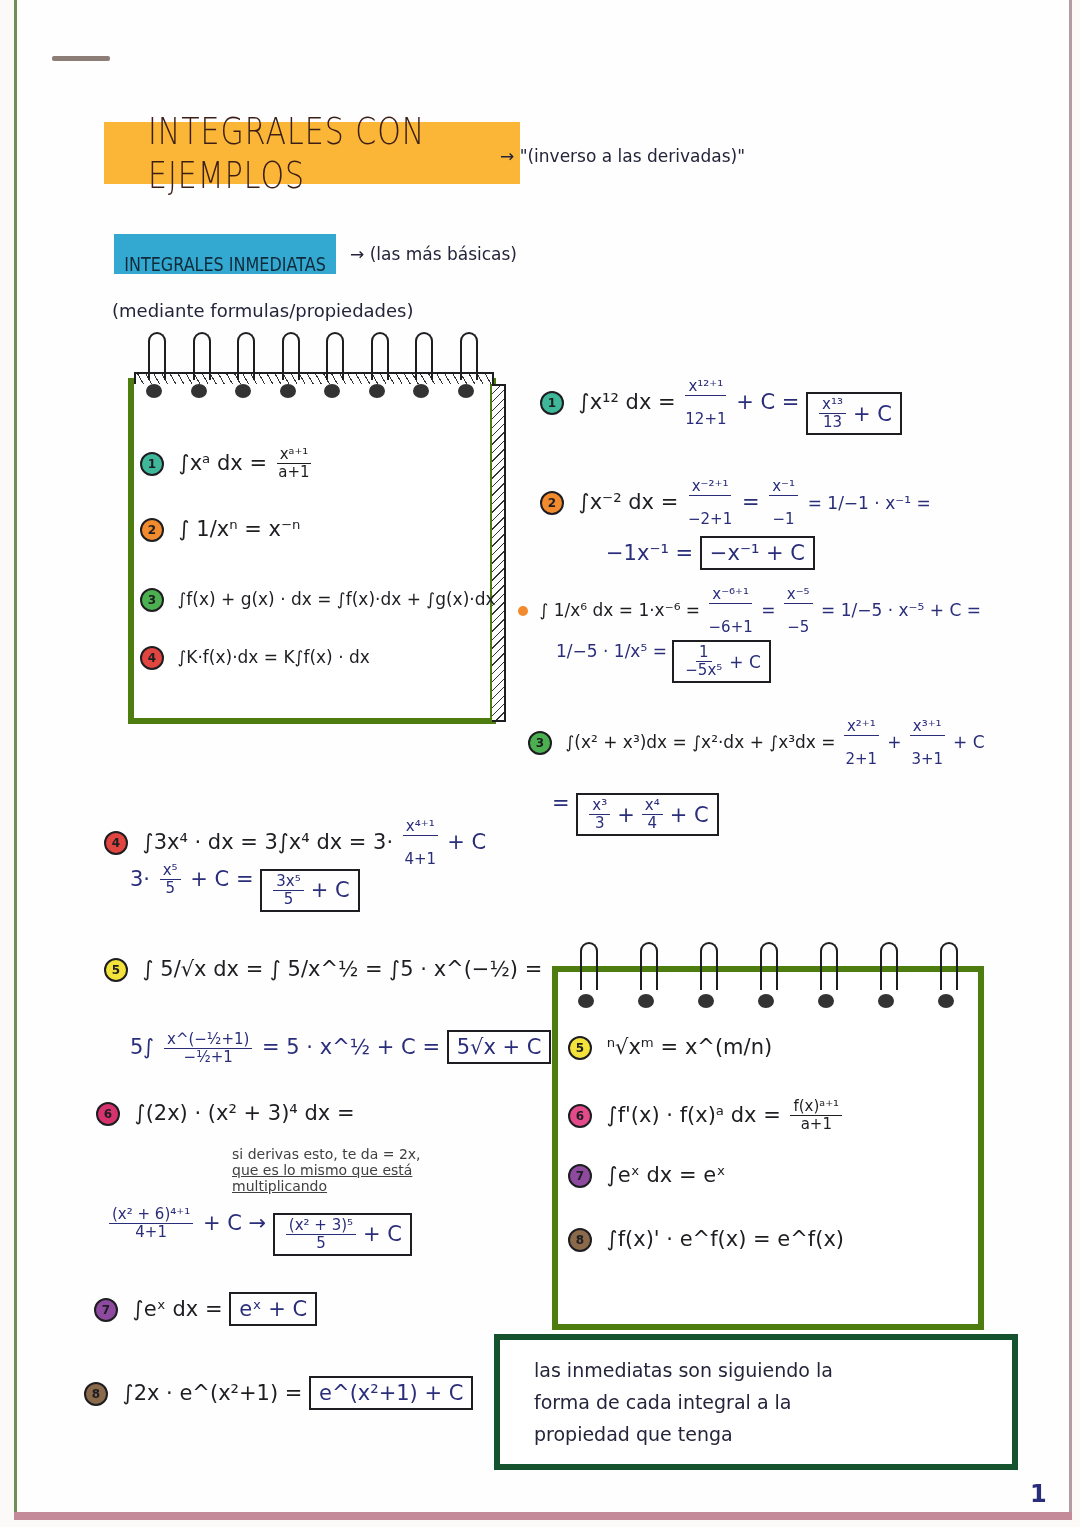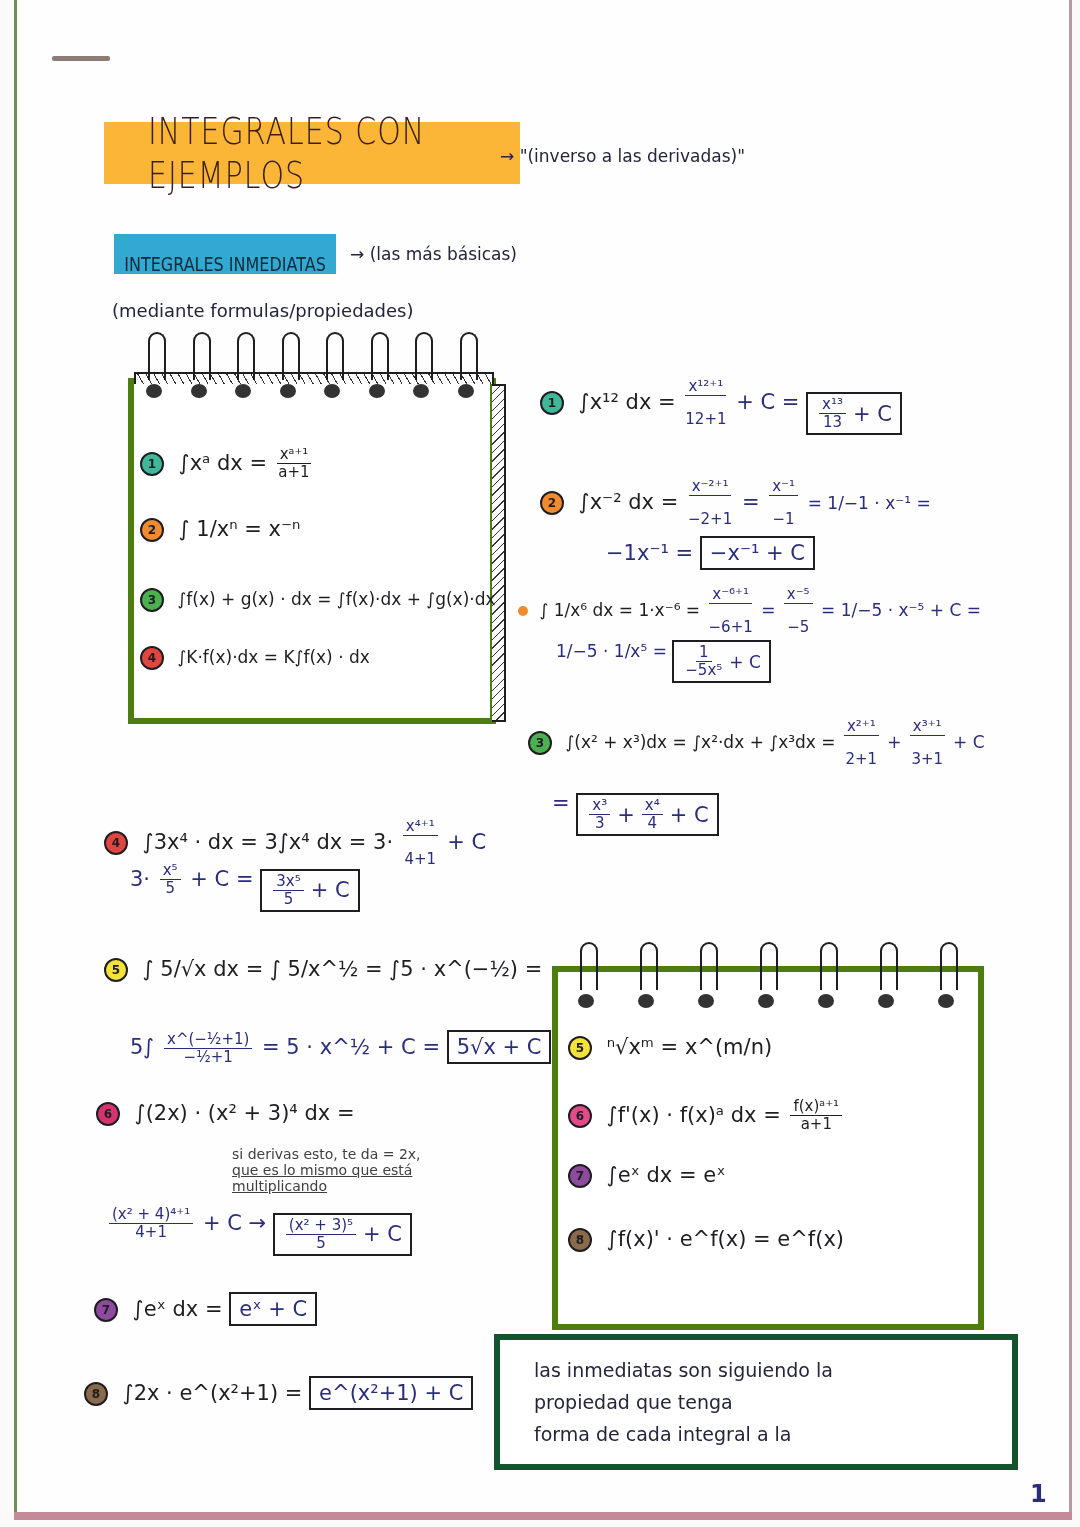--- a/index.html
+++ b/index.html
@@ -230,21 +230,21 @@
   <span class="circ" style="background:#d6336c">6</span>
   <span>∫(2x) · (x² + 3)⁴ dx =</span>
 </div>
 <div class="abs hw annot" style="left:232px;top:1146px;">
   <div>si derivas esto, te da = 2x,</div>
   <div style="text-decoration:underline;">que es lo mismo que está</div>
   <div style="text-decoration:underline;">multiplicando</div>
 </div>
 <div class="abs hw eq blue" style="left:106px;top:1206px;">
   <span class="frac">
-      <span class="num">(x² + 4)⁴⁺¹</span>
+      <span class="num">(x² + 6)⁴⁺¹</span>
       <span>4+1</span>
     </span>
   <span>+ C →</span>
   <span class="boxed">
     <span class="frac">
         <span class="num">(x² + 3)⁵</span>
         <span>5</span>
       </span>
     <span>+ C</span>
   </span>
@@ -289,18 +289,18 @@
   </div>
   <div class="abs hw eq" style="left:10px;top:254px;">
     <span class="circ" style="background:#8a6a4a">8</span>
     <span>∫f(x)' · e^f(x) = e^f(x)</span>
   </div>
 </div>
 
 <div class="abs summary" style="left:494px;top:1334px;width:512px;height:124px;">
   <div class="abs hw" style="left:34px;top:14px;">
     <p>las inmediatas son siguiendo la</p>
+    <p>forma de cada integral a la</p>
     <p>propiedad que tenga</p>
-    <p>forma de cada integral a la</p>
   </div>
 </div>
 
 <div class="abs pagenum" style="left:1030px;top:1480px;">1</div>
 
 </body></html>

